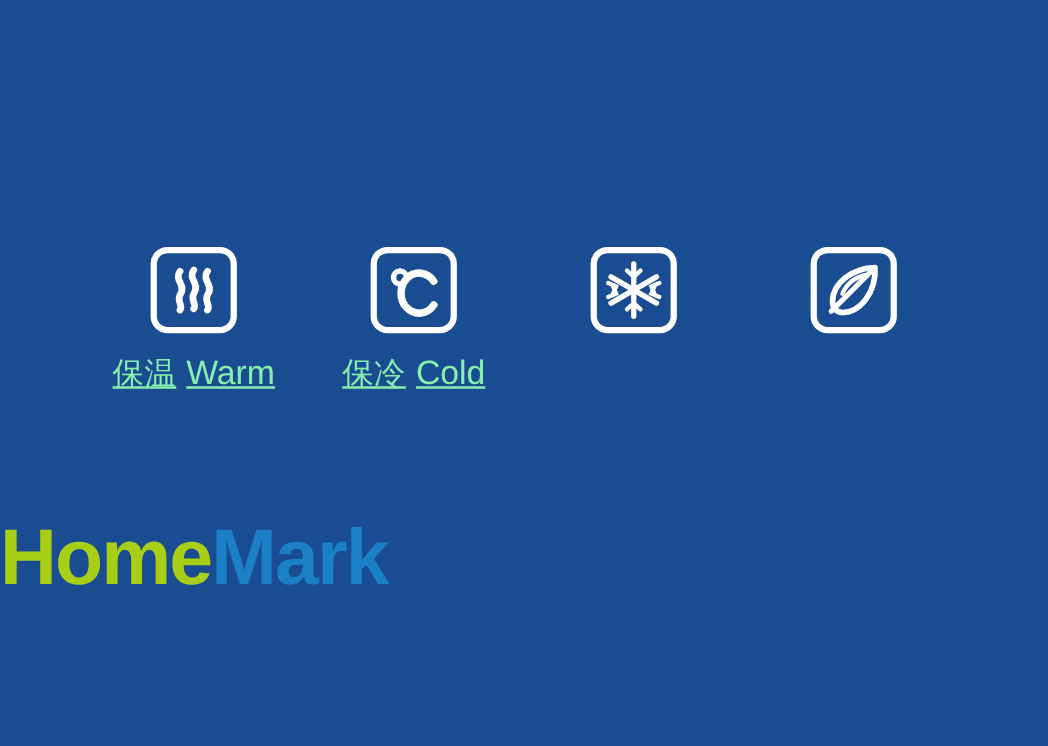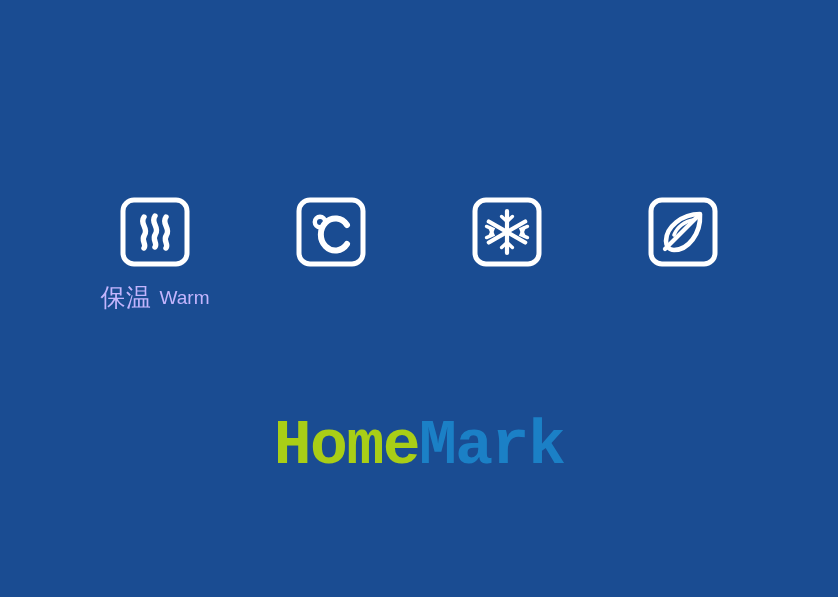--- a/index.html
+++ b/index.html
@@ -37,49 +37,49 @@
     align-items: center;
   }
   .icon-box {
     width: 72px;
     height: 72px;
     display: block;
   }
   .feature-label {
     margin-top: 17px;
     white-space: nowrap;
-    color: #c4b5fd;
+    color: #86efac;
     line-height: 1;
     display: flex;
-    align-items: center;
+    align-items: flex-end;
     justify-content: center;
+    text-decoration: underline;
   }
   .label-cn {
     font-size: 25px;
     letter-spacing: 0.5px;
     font-weight: 400;
   }
   .label-en {
-    font-size: 19px;
+    font-size: 27px;
     margin-left: 8px;
     font-weight: 400;
   }
 
   
   .logo {
     position: absolute;
     left: 0;
     top: 415px;
     width: 838px;
-    text-align: center;
     font-size: 63px;
     font-weight: bold;
     letter-spacing: -1.5px;
     line-height: 1;
-    font-family: Liberation Mono, monospace;
+    font-family: Liberation Sans, sans-serif;
   }
   .logo-home { color: #a9ce16; }
   .logo-mark { color: #1b80c6; }
 </style>
 </head>
 <body>
 
 <div class="poster">
 
   <div class="features">
@@ -96,20 +96,24 @@
         <span class="label-en">Warm</span>
       </div>
     </div>
 
     <div class="feature">
       <svg class="icon-box" viewBox="0 0 72 72">
         <rect x="4" y="4" width="64" height="64" rx="11" ry="11" fill="none" stroke="#ffffff" stroke-width="5"></rect>
         <circle cx="25" cy="26" r="5.2" fill="none" stroke="#ffffff" stroke-width="4.4"></circle>
         <path d="M52 29 A14.5 16 0 1 0 52 48" fill="none" stroke="#ffffff" stroke-width="6" stroke-linecap="round"></path>
       </svg>
+      <div class="feature-label">
+        <span class="label-cn">保冷</span>
+        <span class="label-en">Cold</span>
+      </div>
     </div>
 
     <div class="feature">
       <svg class="icon-box" viewBox="0 0 72 72">
         <rect x="4" y="4" width="64" height="64" rx="11" ry="11" fill="none" stroke="#ffffff" stroke-width="5"></rect>
         <g stroke="#ffffff" stroke-width="4.2" stroke-linecap="round" fill="none">
           <line x1="36" y1="15" x2="36" y2="57"></line>
           <line x1="17.8" y1="25.5" x2="54.2" y2="46.5"></line>
           <line x1="17.8" y1="46.5" x2="54.2" y2="25.5"></line>
         </g>

